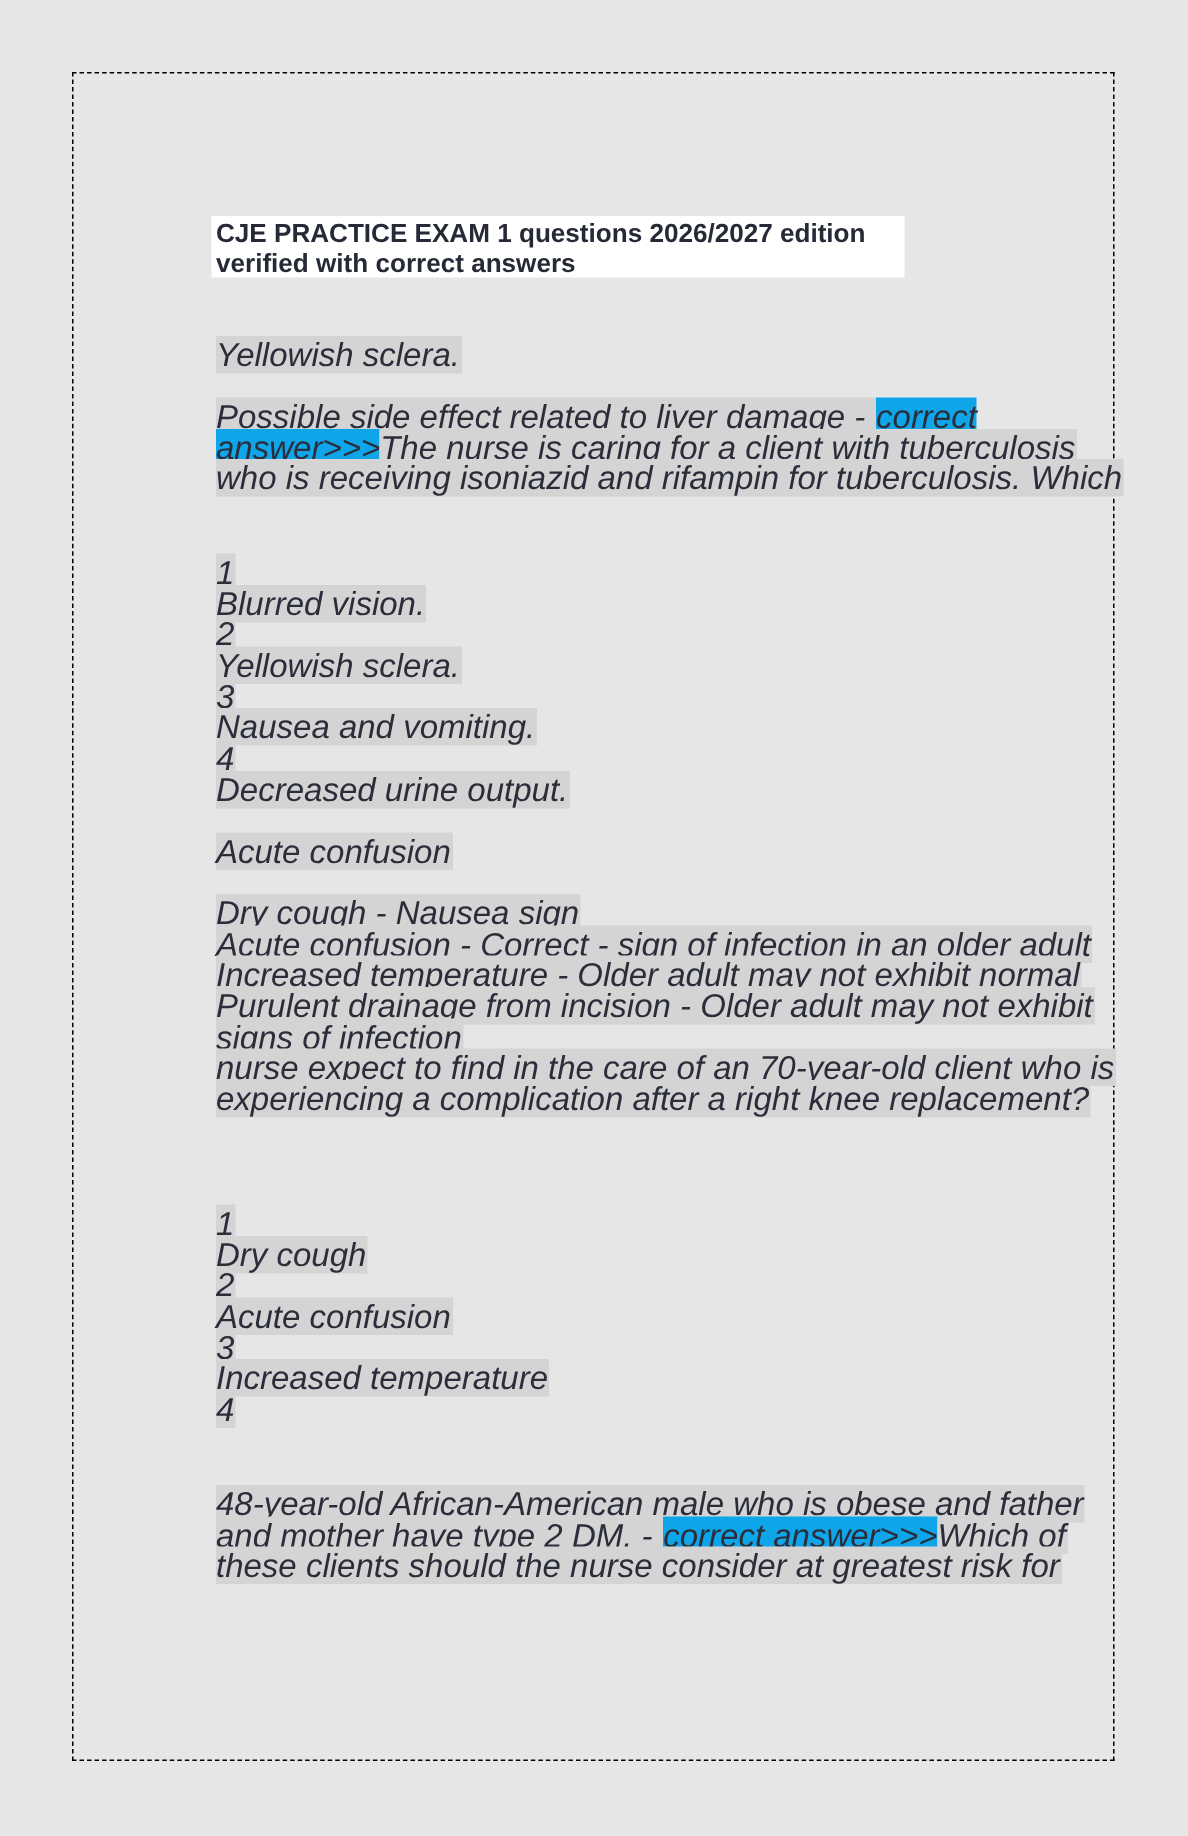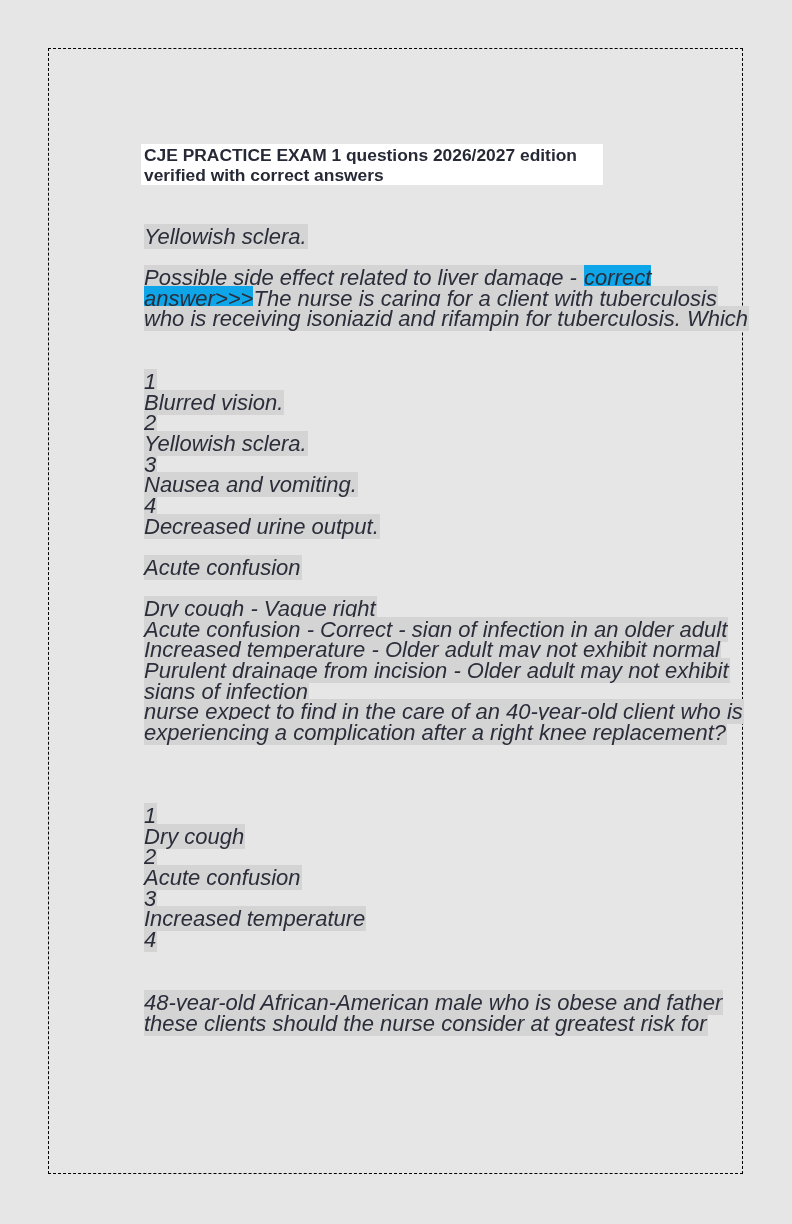--- a/index.html
+++ b/index.html
@@ -92,35 +92,36 @@
   <span class="line"><span class="hl">Nausea and vomiting.</span></span>
   <span class="line"><span class="hl">4</span></span>
   <span class="line"><span class="hl">Decreased urine output.</span></span>
 </div>
 
 <div class="block" style="top:558px">
   <span class="hl">Acute confusion</span>
 </div>
 
 <div class="block" style="top:599px">
-  <span class="line"><span class="hl">Dry cough - Vague right</span></span>
+  <span class="line"><span class="hl">Dry cough - Nausea sign</span></span>
   <span class="line"><span class="hl">Acute confusion - Correct - sign of infection in an older adult</span></span>
   <span class="line"><span class="hl">Increased temperature - Older adult may not exhibit normal</span></span>
   <span class="line"><span class="hl">Purulent drainage from incision - Older adult may not exhibit</span></span>
   <span class="line"><span class="hl">signs of infection</span></span>
-  <span class="line"><span class="hl">nurse expect to find in the care of an 40-year-old client who is</span></span>
+  <span class="line"><span class="hl">nurse expect to find in the care of an 70-year-old client who is</span></span>
   <span class="line"><span class="hl">experiencing a complication after a right knee replacement?</span></span>
 </div>
 
 <div class="block" style="top:806px">
   <span class="line"><span class="hl">1</span></span>
   <span class="line"><span class="hl">Dry cough</span></span>
   <span class="line"><span class="hl">2</span></span>
   <span class="line"><span class="hl">Acute confusion</span></span>
   <span class="line"><span class="hl">3</span></span>
   <span class="line"><span class="hl">Increased temperature</span></span>
   <span class="line"><span class="hl">4</span></span>
 </div>
 
 <div class="block" style="top:993px">
   <span class="line"><span class="hl">48-year-old African-American male who is obese and father</span></span>
+  <span class="line"><span class="hl">and mother have type 2 DM. - </span><span class="cyan">correct answer&gt;&gt;&gt;</span><span class="hl">Which of</span></span>
   <span class="line"><span class="hl">these clients should the nurse consider at greatest risk for</span></span>
 </div>
 
 </body></html>

